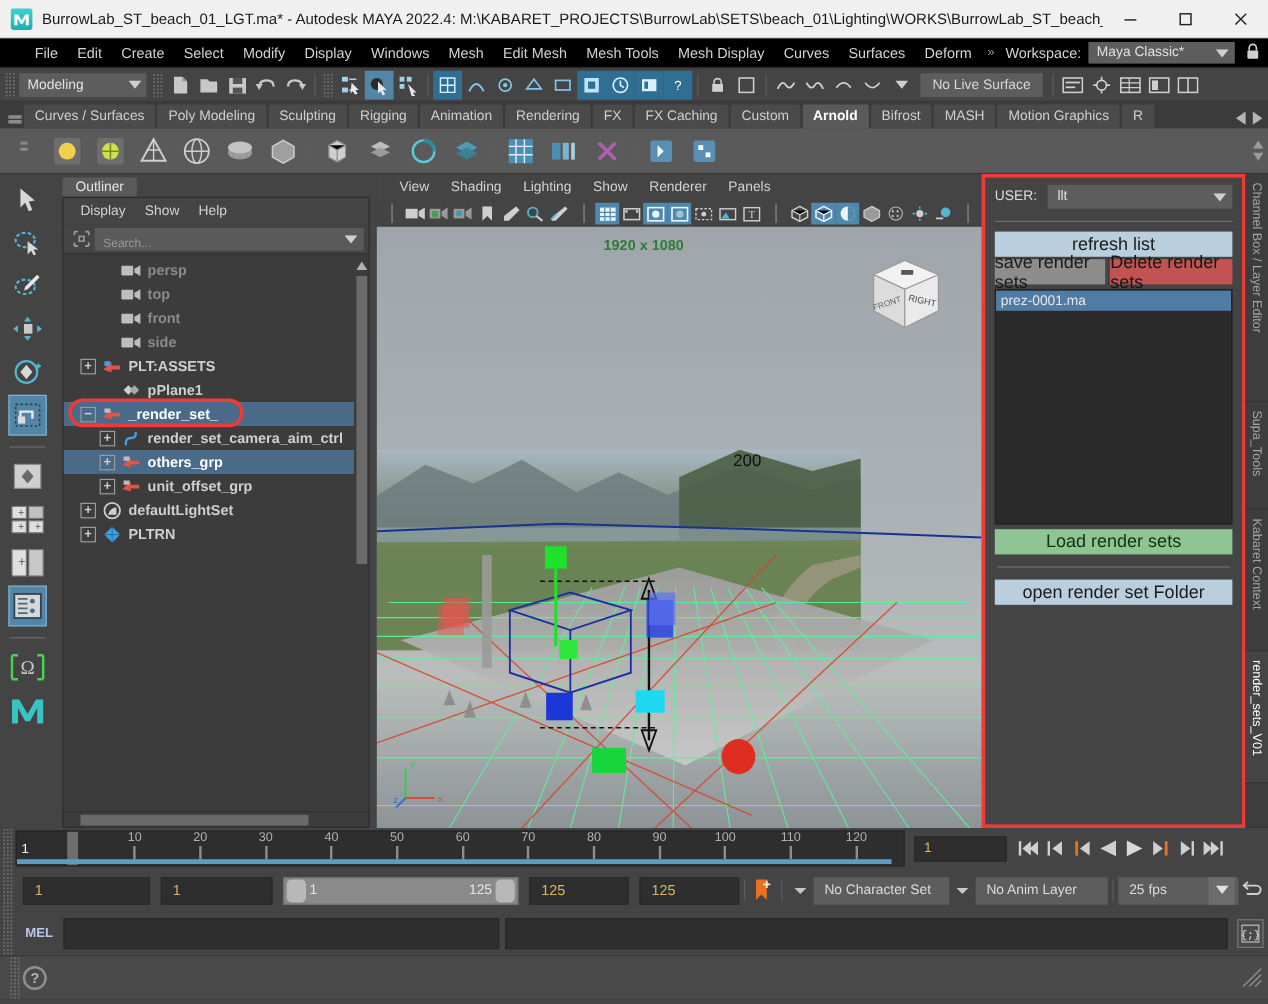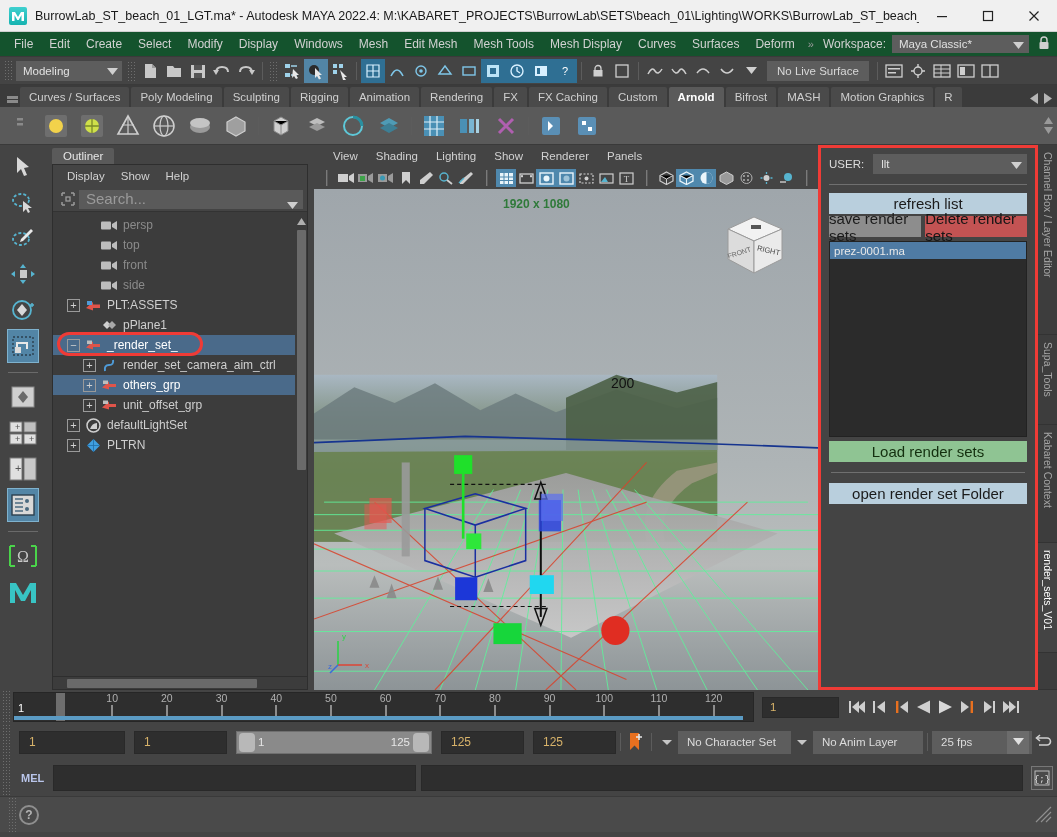--- a/index.html
+++ b/index.html
@@ -30,22 +30,22 @@
   }
   .win-btns{ display:flex; height:32px; flex:0 0 auto; }
   .win-btn{
     width:46px;height:32px;display:flex;align-items:center;justify-content:center;
     color:#222; font-size:14px;
   }
   .win-btn svg{ display:block; }
 
   
   .menubar{
-    height:25px; background:#14532d; display:flex; align-items:center;
-    padding-left:6px; border-bottom:1px solid #3a3a3a;
+    height:25px; background:#000000; display:flex; align-items:center;
+    padding-left:21px; border-bottom:1px solid #3a3a3a;
   }
   .menu-item{
     padding:3px 8px; font-size:12px; color:#d2d2d2; white-space:nowrap;
   }
   .menu-sep-dots{ color:#9a9a9a; padding:0 5px; font-size:11px; }
   .ws-label{ font-size:12px; color:#d2d2d2; margin-left:4px; }
   .ws-select{
     width:155px;height:18px;background:#5d5d5d;border:none;color:#e0e0e0;
     font-size:11.5px; display:flex;align-items:center; padding-left:7px;
     margin-left:6px; position:relative;
@@ -127,25 +127,25 @@
   .outliner{ width:268px;background:#444444;display:flex;flex-direction:column;flex:0 0 auto;}
   .ol-tabrow{ height:19px;display:flex;align-items:flex-end;padding-left:6px;}
   .ol-tab{ background:#5a5a5a;color:#e6e6e6;font-size:11.5px;padding:2px 11px 2px 11px;
       border-top-left-radius:2px;border-top-right-radius:2px;}
   .ol-box{ flex:1 1 auto;background:#3c3c3c;border:1px solid #2e2e2e;margin:0 6px 0 6px;
       display:flex;flex-direction:column;}
   .ol-menubar{ height:22px;display:flex;align-items:center;padding-left:6px;background:#444444;}
   .ol-menu{ font-size:11.5px;color:#d2d2d2;padding:2px 8px;}
   .ol-searchrow{ height:24px;display:flex;align-items:center;padding:0 4px;background:#444444;}
   .ol-searchicon{ width:22px;height:20px;display:flex;align-items:center;justify-content:center;}
-  .ol-search{ flex:1 1 auto;height:19px;background:#5a5a5a;color:#9a9a9a;font-size:15px;
-     display:flex;align-items:flex-start;padding-left:7px;position:relative;}
+  .ol-search{ flex:1 1 auto;height:19px;background:#5a5a5a;color:#9a9a9a;font-size:10px;
+     display:flex;align-items:flex-end;padding-left:7px;position:relative;}
   .ol-search .arr{ position:absolute;right:5px;top:6px;}
   .ol-tree{ flex:1 1 auto;background:#3c3c3c;position:relative;overflow:hidden;
-     border-top:1px solid #333;display:flex;}
+     border-top:1px solid #333;display:flex;font-weight:bold;}
   .ol-items{ flex:1 1 auto;padding-top:3px; }
   .ol-row{ height:20px;display:flex;align-items:center;font-size:12px;color:#cfcfcf;
      padding-left:4px;white-space:nowrap;}
   .ol-row.sel{ background:#4a6a8a; color:#ffffff;}
   .ol-row.dim{ color:#8b8b8b;}
   .ol-indent{ display:inline-block;flex:0 0 auto;}
   .expander{ width:13px;height:13px;border:1px solid #9a9a9a;display:inline-flex;
      align-items:center;justify-content:center;font-size:11px;line-height:9px;
      color:#d0d0d0;flex:0 0 auto;margin-right:4px;background:transparent;}
   .ol-icon{ width:19px;height:16px;display:inline-flex;align-items:center;

